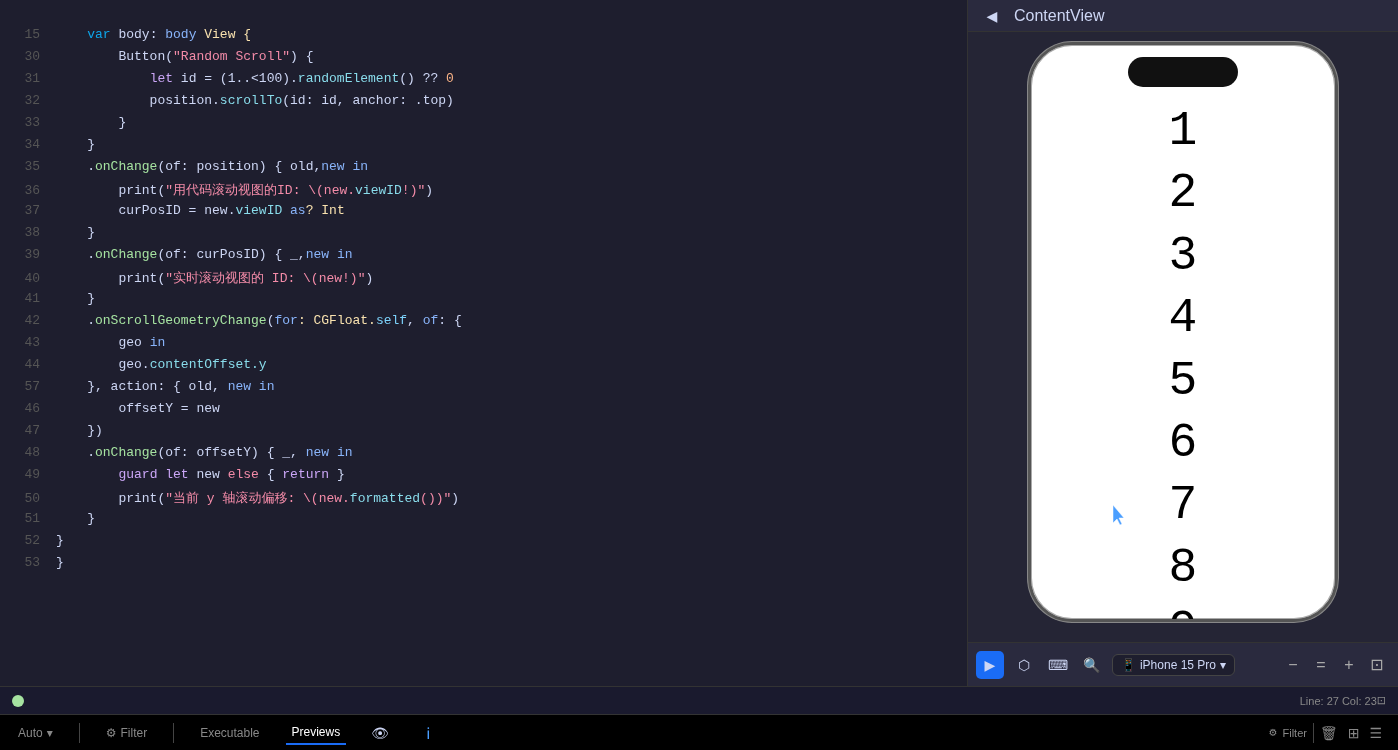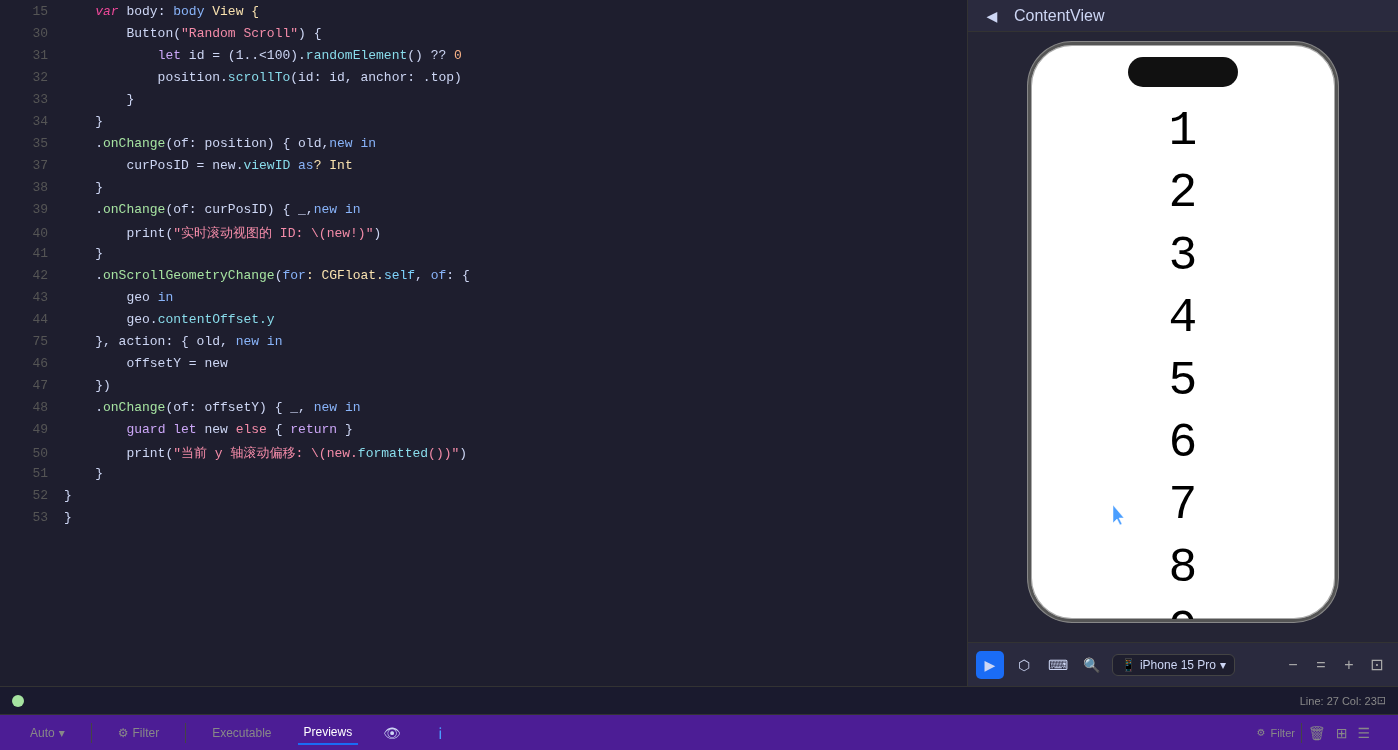--- a/index.html
+++ b/index.html
@@ -23,21 +23,22 @@
     
     .code-editor {
       flex: 1;
       background: #1e1e2e;
       overflow: hidden;
       position: relative;
       border-right: 1px solid #333;
     }
 
     .code-lines {
-      padding: 4px 8px;
+      padding: 4px 0;
+      margin-top: 23px;
     }
 
     .code-line {
       display: flex;
       align-items: baseline;
       height: 22px;
       padding: 0 8px;
     }
 
     .line-number {
@@ -50,21 +51,21 @@
       user-select: none;
     }
 
     .line-content {
       font-size: 13px;
       white-space: pre;
       color: #cdd6f4;
     }
 
     
-    .kw-var { color: #ec4899; font-style: italic; }
+    .kw-var { color: #0ea5e9; }
     .kw-some { color: #89b4fa; }
     .kw-let { color: #cba6f7; }
     .kw-in { color: #89b4fa; }
     .kw-as { color: #89b4fa; }
     .kw-for { color: #89b4fa; }
     .kw-self { color: #7dd3fc; }
     .kw-of { color: #89b4fa; }
     .kw-guard { color: #cba6f7; }
     .kw-else { color: #f38ba8; }
     .kw-return { color: #cba6f7; }
@@ -247,24 +248,24 @@
     .status-right {
       margin-left: auto;
       color: #888;
       font-size: 11px;
       font-family: -apple-system, sans-serif;
     }
 
     
     .bottom-tabs {
       height: 36px;
-      background: #4c1d95;
-      display: flex;
-      align-items: center;
-      padding: 0 24px;
+      background: #000000;
+      display: flex;
+      align-items: center;
+      padding: 0 12px;
       gap: 20px;
       border-top: 1px solid #333;
     }
 
     .tab-item {
       color: #888;
       font-size: 12px;
       font-family: -apple-system, sans-serif;
       cursor: pointer;
       padding: 4px 6px;
@@ -347,20 +348,24 @@
         </div>
         <div class="code-line">
           <span class="line-number">34</span>
           <span class="line-content"><span class="punct">    }</span></span>
         </div>
         <div class="code-line">
           <span class="line-number">35</span>
           <span class="line-content"><span class="punct">    .</span><span class="method-mod">onChange</span><span class="var-name">(of: position) { old,</span><span class="kw-in">new</span><span> </span><span class="kw-in">in</span></span>
         </div>
         <div class="code-line">
+          <span class="line-number">36</span>
+          <span class="line-content"><span class="var-name">        print(</span><span class="str-red">"</span><span class="chinese">用代码滚动视图的ID:</span><span class="str-red"> \(new.</span><span class="prop-blue">viewID</span><span class="str-red">!)"</span><span class="punct">)</span></span>
+        </div>
+        <div class="code-line">
           <span class="line-number">37</span>
           <span class="line-content"><span class="var-name">        curPosID = new.</span><span class="prop-blue">viewID</span><span> </span><span class="kw-as">as</span><span class="type-name">? Int</span></span>
         </div>
         <div class="code-line">
           <span class="line-number">38</span>
           <span class="line-content"><span class="punct">    }</span></span>
         </div>
         <div class="code-line">
           <span class="line-number">39</span>
           <span class="line-content"><span class="punct">    .</span><span class="method-mod">onChange</span><span class="var-name">(of: curPosID) { _,</span><span class="kw-in">new</span><span> </span><span class="kw-in">in</span></span>
@@ -379,21 +384,21 @@
         </div>
         <div class="code-line">
           <span class="line-number">43</span>
           <span class="line-content"><span class="var-name">        geo </span><span class="kw-in">in</span></span>
         </div>
         <div class="code-line">
           <span class="line-number">44</span>
           <span class="line-content"><span class="var-name">        geo.</span><span class="prop-blue">contentOffset</span><span class="prop-blue">.y</span></span>
         </div>
         <div class="code-line">
-          <span class="line-number">75</span>
+          <span class="line-number">57</span>
           <span class="line-content"><span class="var-name">    }, action: { old, </span><span class="kw-in">new</span><span> </span><span class="kw-in">in</span></span>
         </div>
         <div class="code-line">
           <span class="line-number">46</span>
           <span class="line-content"><span class="var-name">        offsetY = new</span></span>
         </div>
         <div class="code-line">
           <span class="line-number">47</span>
           <span class="line-content"><span class="punct">    })</span></span>
         </div>

